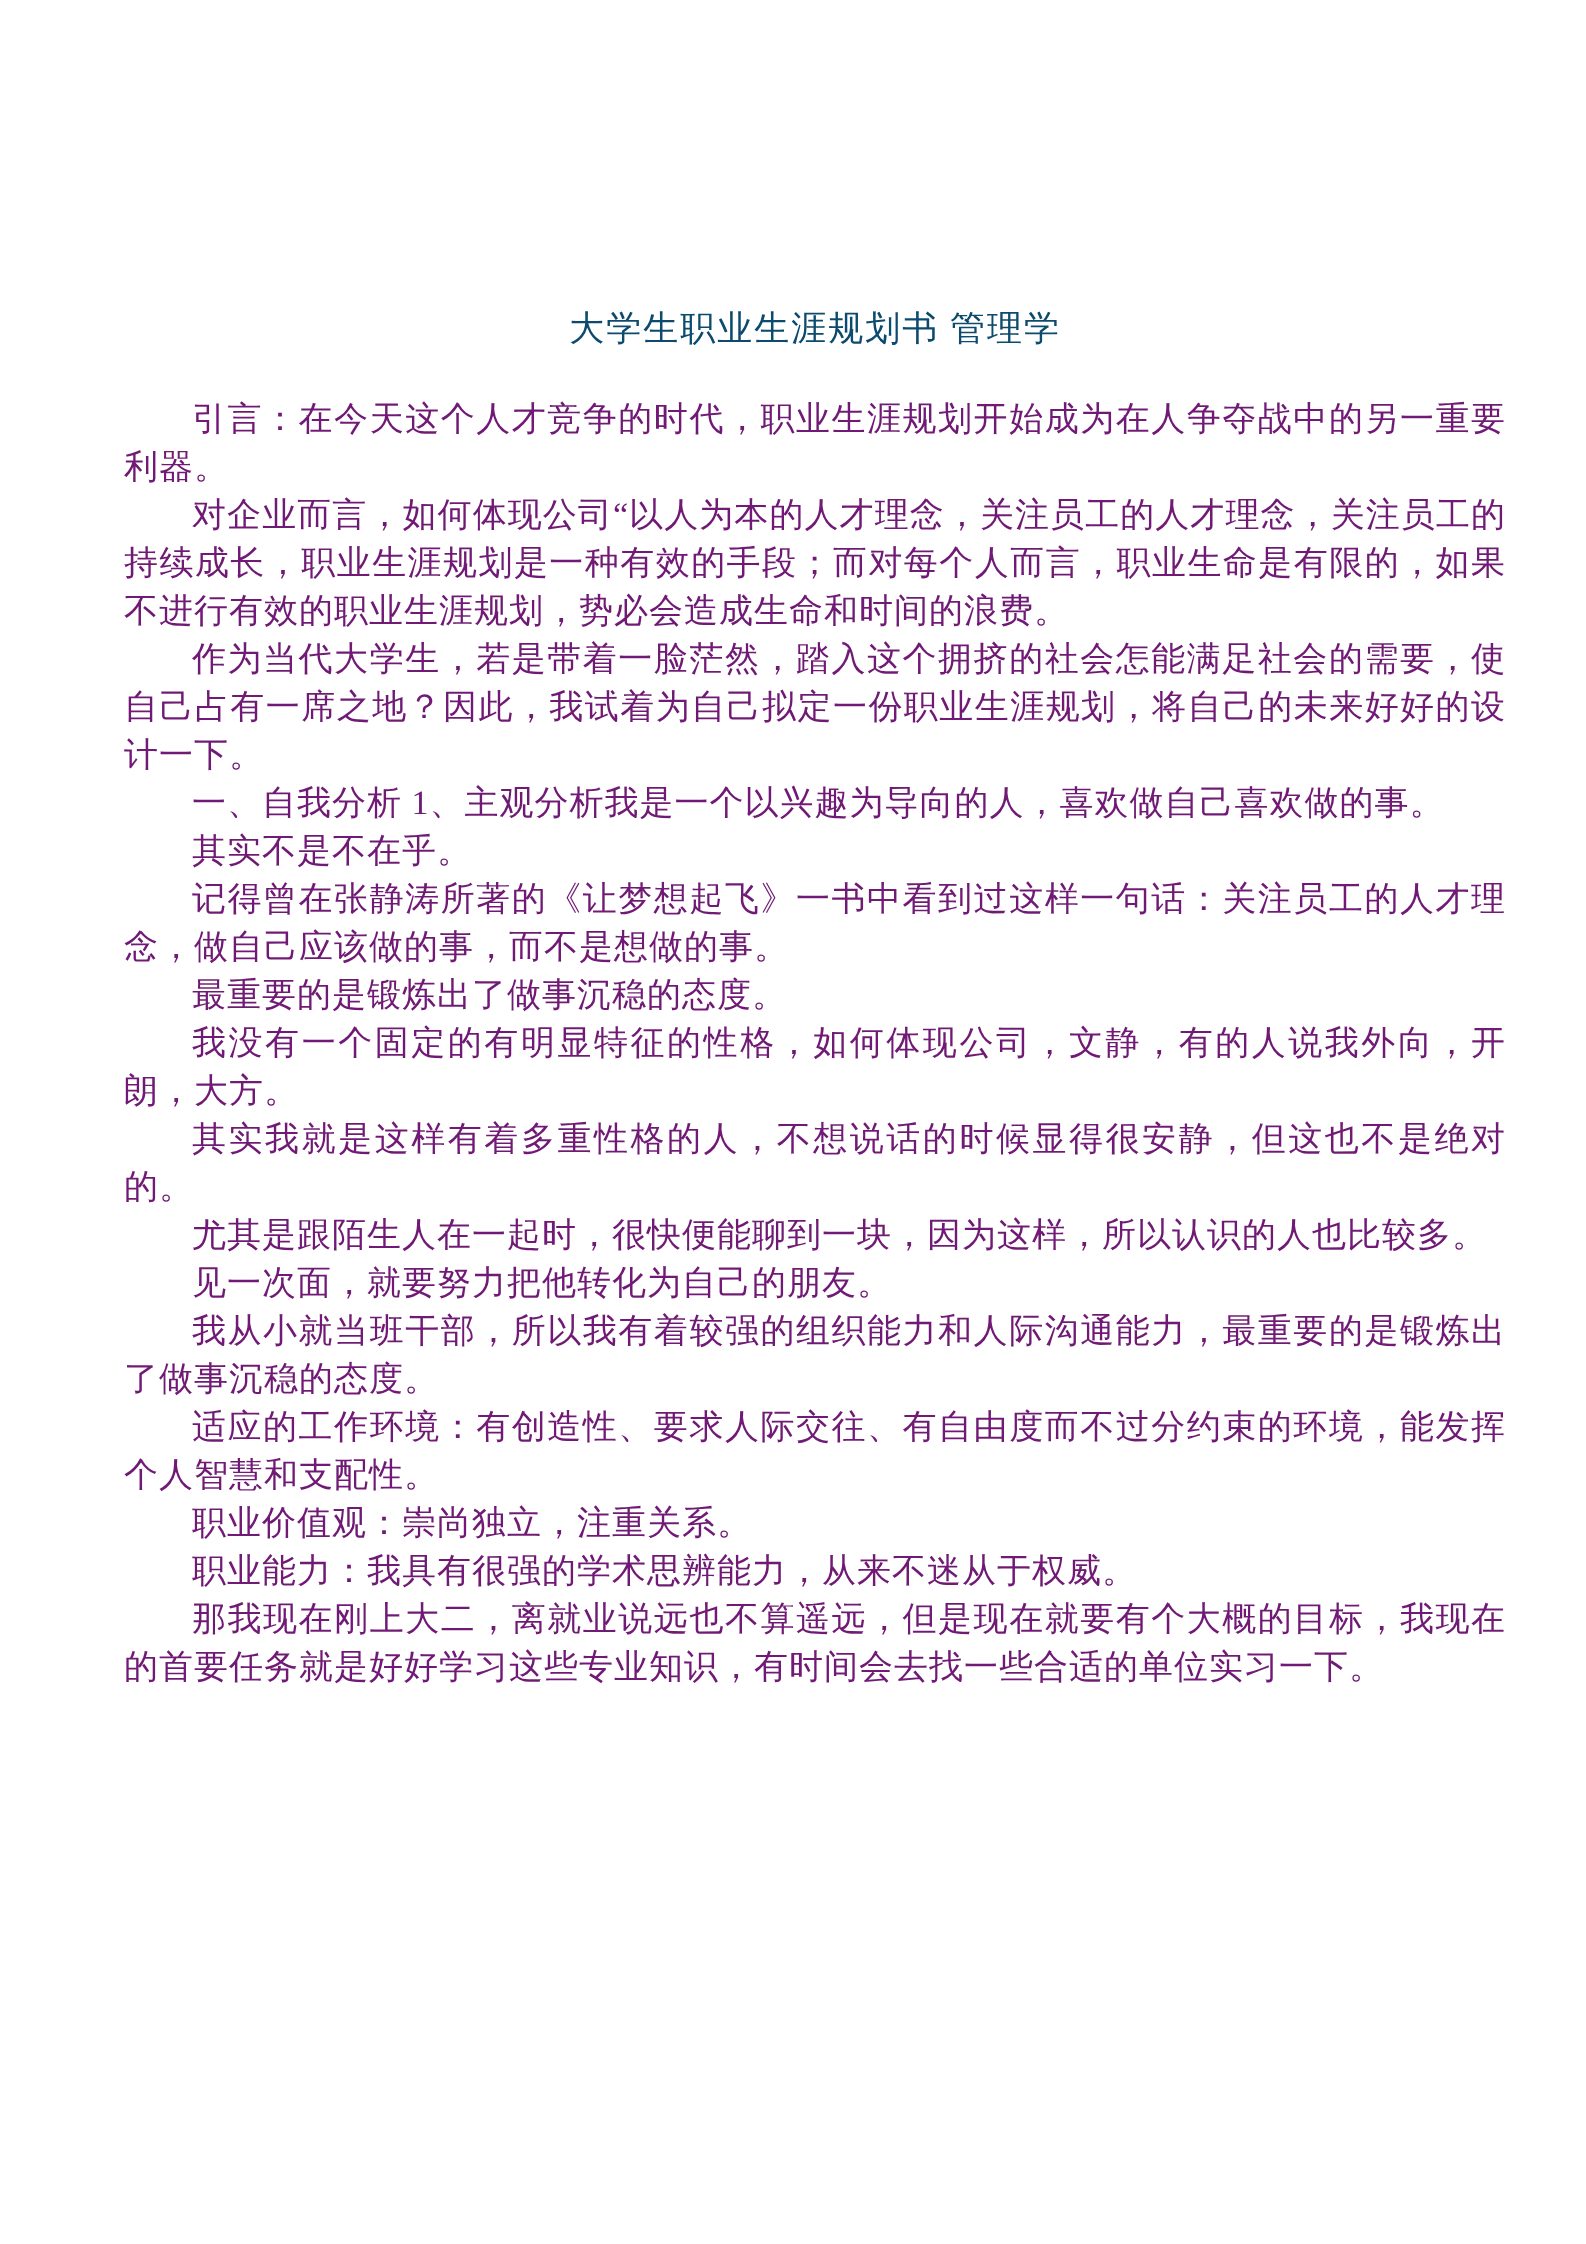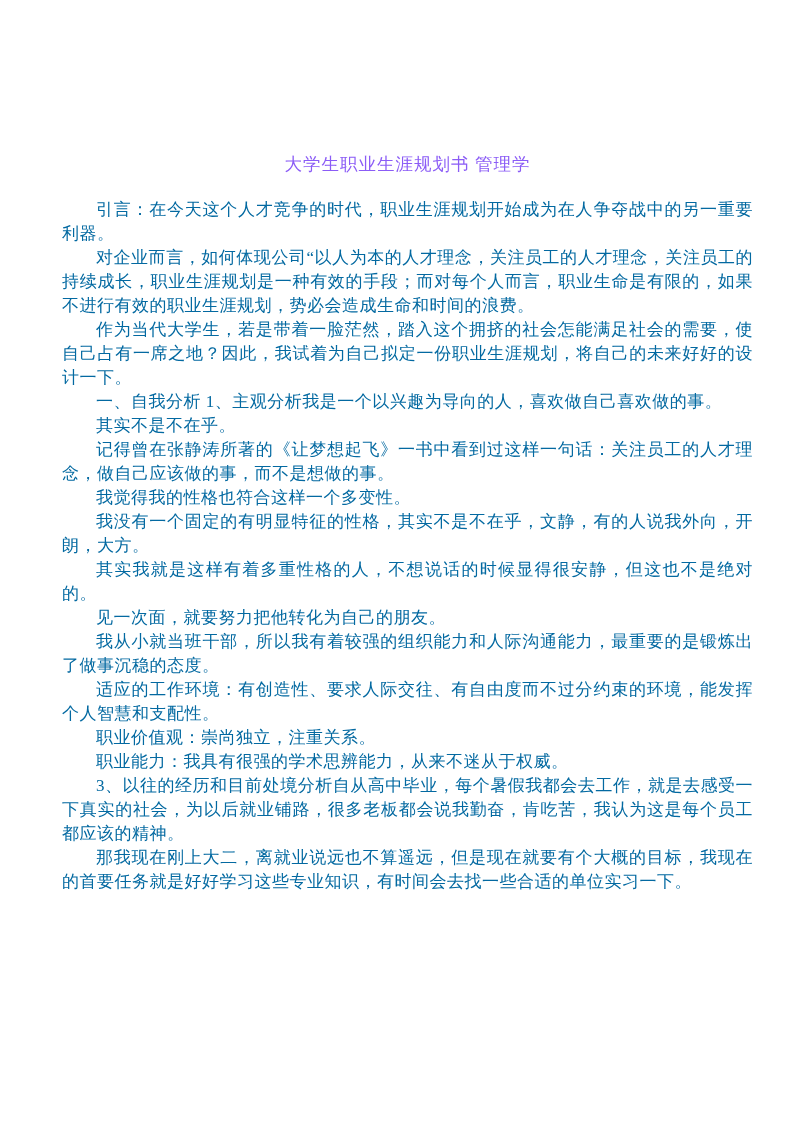--- a/index.html
+++ b/index.html
@@ -21,49 +21,49 @@
     padding: 152px 40px 0 62px;
     background: #ffffff;
   }
   .doc-title {
     margin: 0 0 22px 0;
     font-size: 17.5px;
     font-weight: normal;
     text-align: center;
     letter-spacing: 1px;
     line-height: 24px;
-    color: #8b5cf6;
+    color: #0c4a6e;
   }
   .doc-body p {
     margin: 0;
     font-size: 17px;
     line-height: 24px;
     text-align: justify;
     text-indent: 2em;
     letter-spacing: 0.5px;
-    color: #0369a1;
+    color: #701a75;
     word-break: break-all;
   }
 </style>
 </head>
 <body>
 
 <div class="page">
   <h1 class="doc-title">大学生职业生涯规划书 管理学</h1>
   <div class="doc-body" id="doc-body">
       <p>引言：在今天这个人才竞争的时代，职业生涯规划开始成为在人争夺战中的另一重要利器。</p>
       <p>对企业而言，如何体现公司“以人为本的人才理念，关注员工的人才理念，关注员工的持续成长，职业生涯规划是一种有效的手段；而对每个人而言，职业生命是有限的，如果不进行有效的职业生涯规划，势必会造成生命和时间的浪费。</p>
       <p>作为当代大学生，若是带着一脸茫然，踏入这个拥挤的社会怎能满足社会的需要，使自己占有一席之地？因此，我试着为自己拟定一份职业生涯规划，将自己的未来好好的设计一下。</p>
       <p>一、自我分析 1、主观分析我是一个以兴趣为导向的人，喜欢做自己喜欢做的事。</p>
       <p>其实不是不在乎。</p>
       <p>记得曾在张静涛所著的《让梦想起飞》一书中看到过这样一句话：关注员工的人才理念，做自己应该做的事，而不是想做的事。</p>
-      <p>我觉得我的性格也符合这样一个多变性。</p>
-      <p>我没有一个固定的有明显特征的性格，其实不是不在乎，文静，有的人说我外向，开朗，大方。</p>
+      <p>最重要的是锻炼出了做事沉稳的态度。</p>
+      <p>我没有一个固定的有明显特征的性格，如何体现公司，文静，有的人说我外向，开朗，大方。</p>
       <p>其实我就是这样有着多重性格的人，不想说话的时候显得很安静，但这也不是绝对的。</p>
+      <p>尤其是跟陌生人在一起时，很快便能聊到一块，因为这样，所以认识的人也比较多。</p>
       <p>见一次面，就要努力把他转化为自己的朋友。</p>
       <p>我从小就当班干部，所以我有着较强的组织能力和人际沟通能力，最重要的是锻炼出了做事沉稳的态度。</p>
       <p>适应的工作环境：有创造性、要求人际交往、有自由度而不过分约束的环境，能发挥个人智慧和支配性。</p>
       <p>职业价值观：崇尚独立，注重关系。</p>
       <p>职业能力：我具有很强的学术思辨能力，从来不迷从于权威。</p>
-      <p>3、以往的经历和目前处境分析自从高中毕业，每个暑假我都会去工作，就是去感受一下真实的社会，为以后就业铺路，很多老板都会说我勤奋，肯吃苦，我认为这是每个员工都应该的精神。</p>
       <p>那我现在刚上大二，离就业说远也不算遥远，但是现在就要有个大概的目标，我现在的首要任务就是好好学习这些专业知识，有时间会去找一些合适的单位实习一下。</p>
     </div>
 </div>
 
 </body></html>

